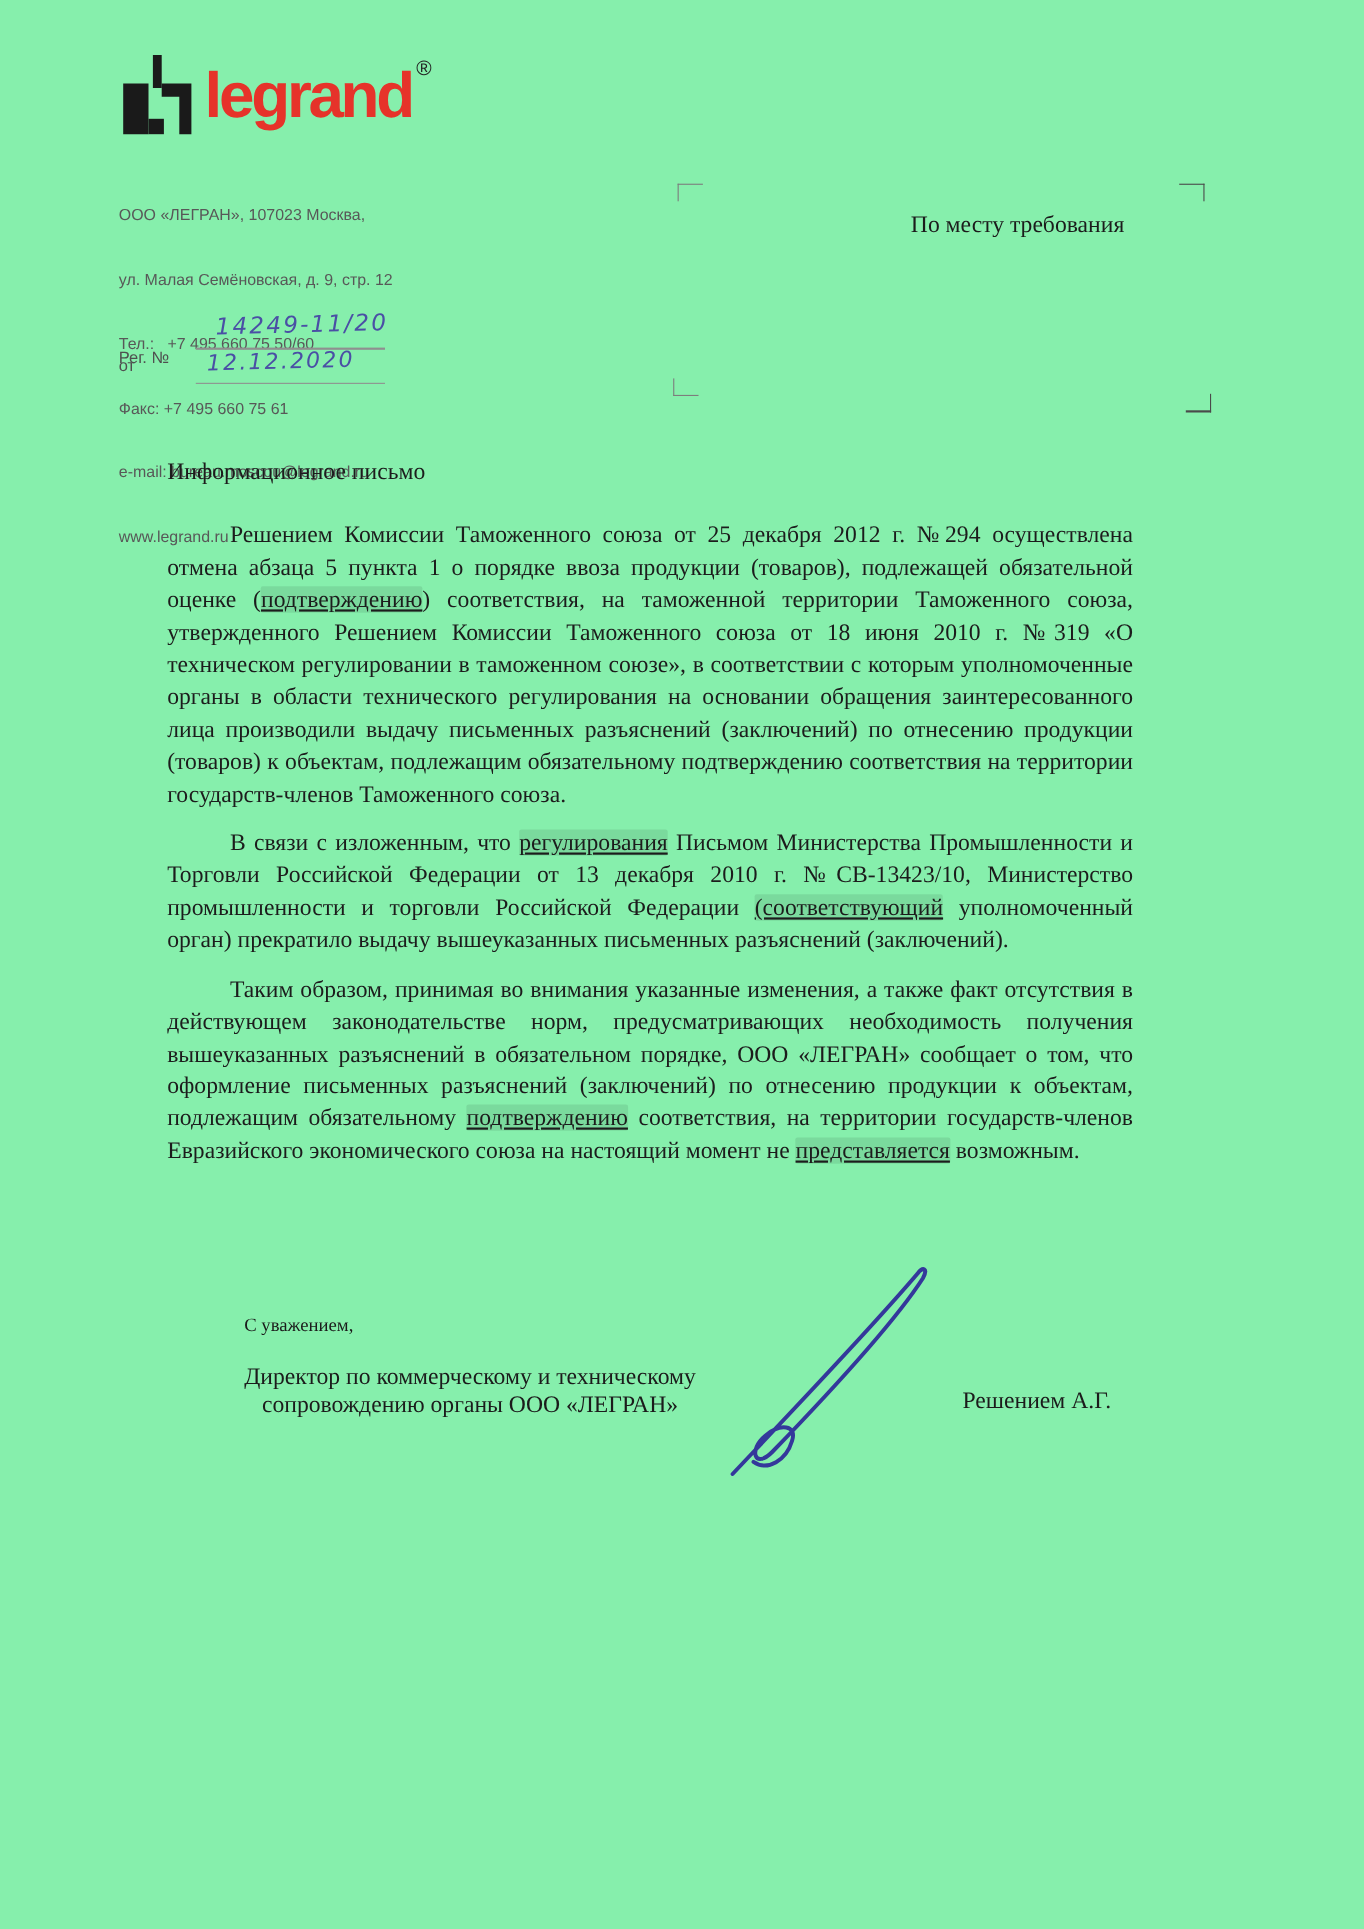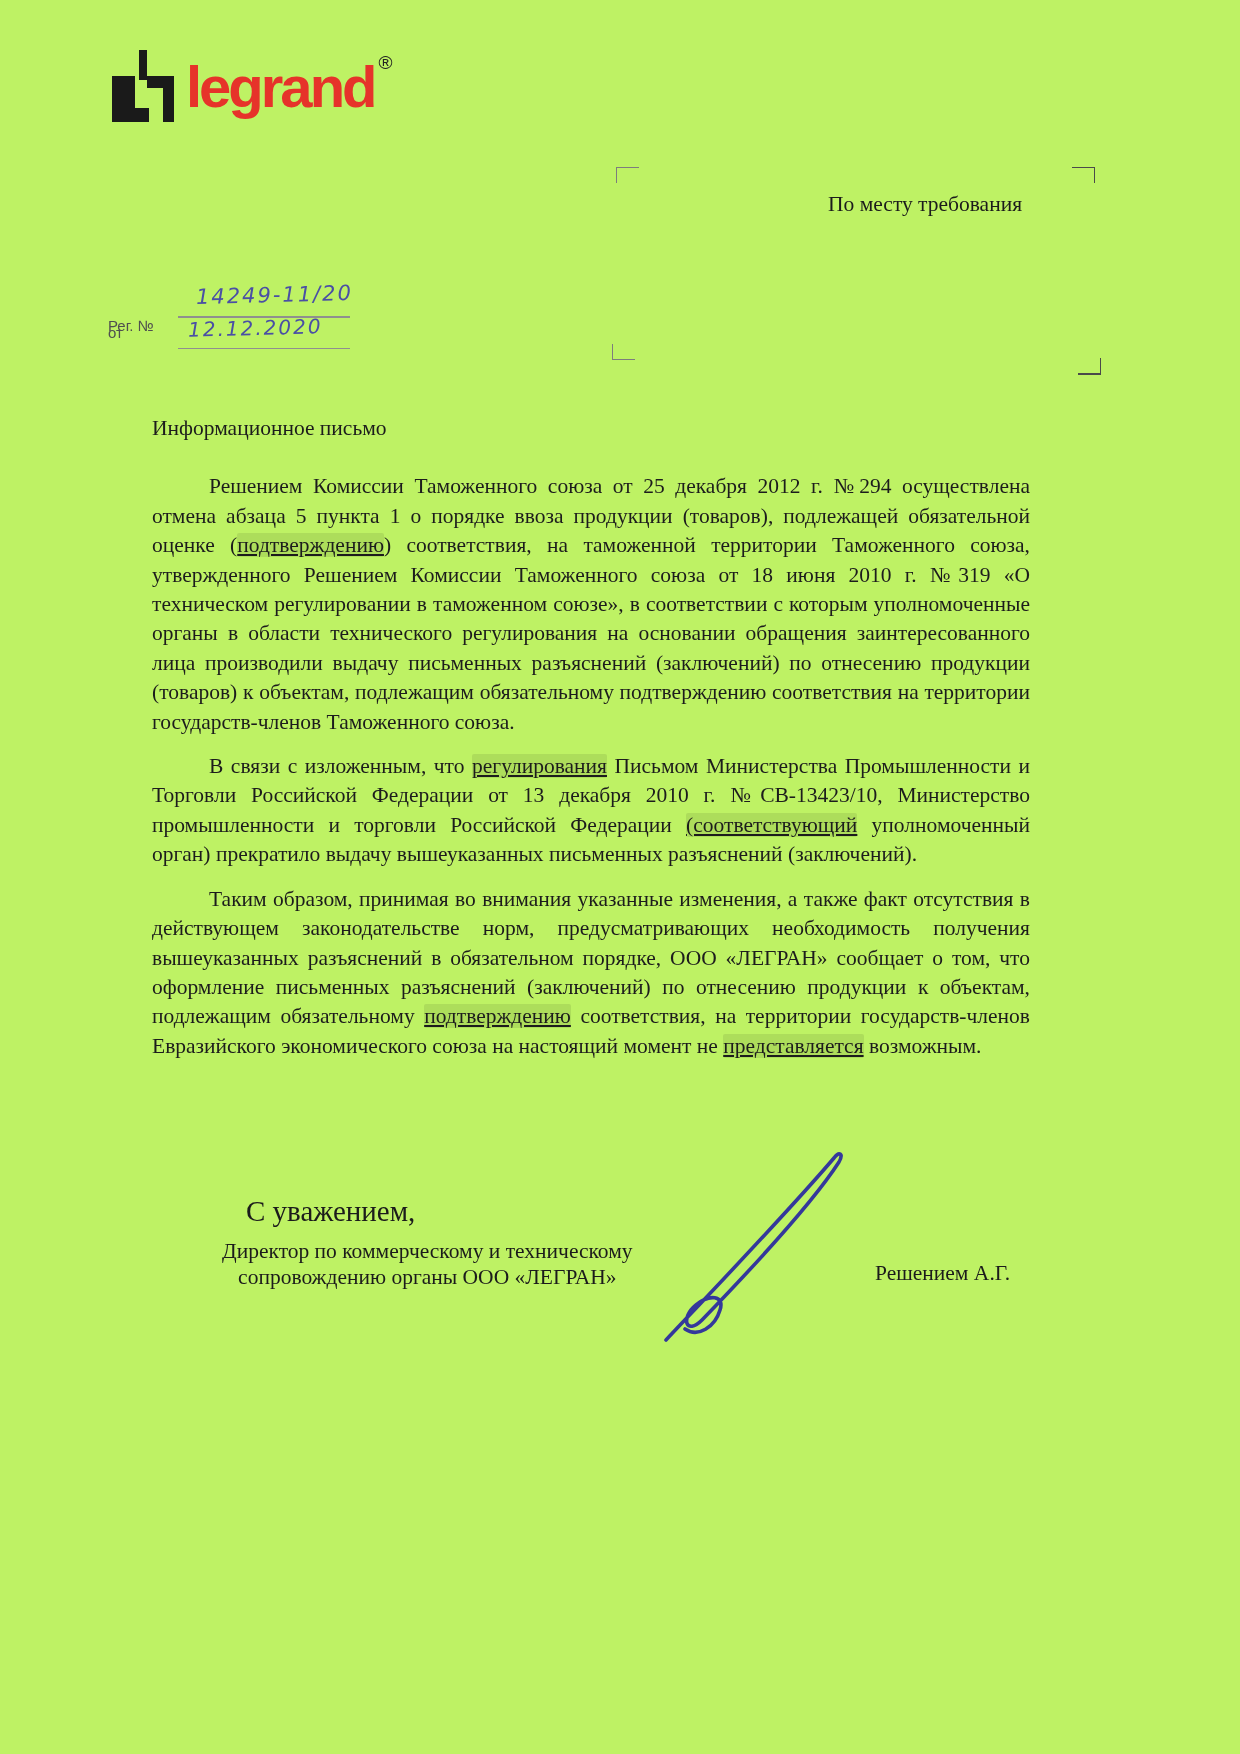--- a/index.html
+++ b/index.html
@@ -1,19 +1,19 @@
 <!DOCTYPE html>
 <html><head>
 <meta charset="utf-8">
 <style>
   html,body{margin:0;padding:0;background:#ffffff;}
   .page{
     position:relative;
     width:1240px;height:1754px;
-    background:#bef264;
+    background:#86efac;
     font-family:"Liberation Serif", serif;
     color:#1b1b1b;
     overflow:hidden;
   }
   
   .logo{position:absolute;left:108px;top:48px;display:flex;align-items:flex-start;}
   .logo-glyph{width:70px;height:78px;}
   .logo-word{
     font-family:"Liberation Sans", sans-serif;
     font-weight:bold;
@@ -70,21 +70,21 @@
   
   .letter-body{
     position:absolute;left:152px;top:414px;width:878px;
     font-size:21.5px;line-height:29.4px;
     text-align:justify;color:#1c1c1c;
   }
   .letter-title{text-align:left;margin:0 0 29px 0;}
   .para{margin:0 0 15px 0;text-indent:57px;}
   .smudge{background:rgba(0,0,0,0.085);border-radius:2px;text-decoration:underline;}
   
-  .closing{position:absolute;left:222px;top:1195px;font-size:29px;margin-left:24px;}
+  .closing{position:absolute;left:222px;top:1195px;font-size:17px;}
   .signer-title{position:absolute;left:222px;top:1238px;font-size:21.5px;line-height:26px;text-align:center;}
   .signer-name{position:absolute;left:875px;top:1261px;font-size:21.5px;}
   .signature{position:absolute;left:636px;top:1148px;width:240px;height:200px;}
 </style>
 </head>
 <body>
 
 <div class="page">
 
   <div class="logo">
@@ -92,20 +92,28 @@
 
       <rect x="31" y="2" width="8" height="30" fill="#1a1a1a"></rect>
       <path d="M4,28 h23 v46 h-23 z" fill="#1a1a1a"></path>
       <path d="M39,28 h27 v46 h-11 v-34 h-16 z" fill="#1a1a1a"></path>
       <rect x="27" y="60" width="14" height="14" fill="#1a1a1a"></rect>
     </svg>
     <div class="logo-word">legrand</div>
     <div class="logo-reg">®</div>
   </div>
 
+  <div class="addr">
+    <div>ООО «ЛЕГРАН», 107023 Москва,</div>
+    <div>ул. Малая Семёновская, д. 9, стр. 12</div>
+    <div>Тел.:   +7 495 660 75 50/60</div>
+    <div>Факс: +7 495 660 75 61</div>
+    <div>e-mail: bureau.moscou@legrand.ru</div>
+    <div>www.legrand.ru</div>
+  </div>
 
   <div class="reg-label">Рег. №</div>
   <div class="hand hand-reg">14249-11/20</div>
   <div class="field-line line-reg"></div>
   <div class="date-label">от</div>
   <div class="hand hand-date">12.12.2020</div>
   <div class="field-line line-date"></div>
 
   <div class="corner c-tl"></div>
   <div class="corner c-tr"></div>

